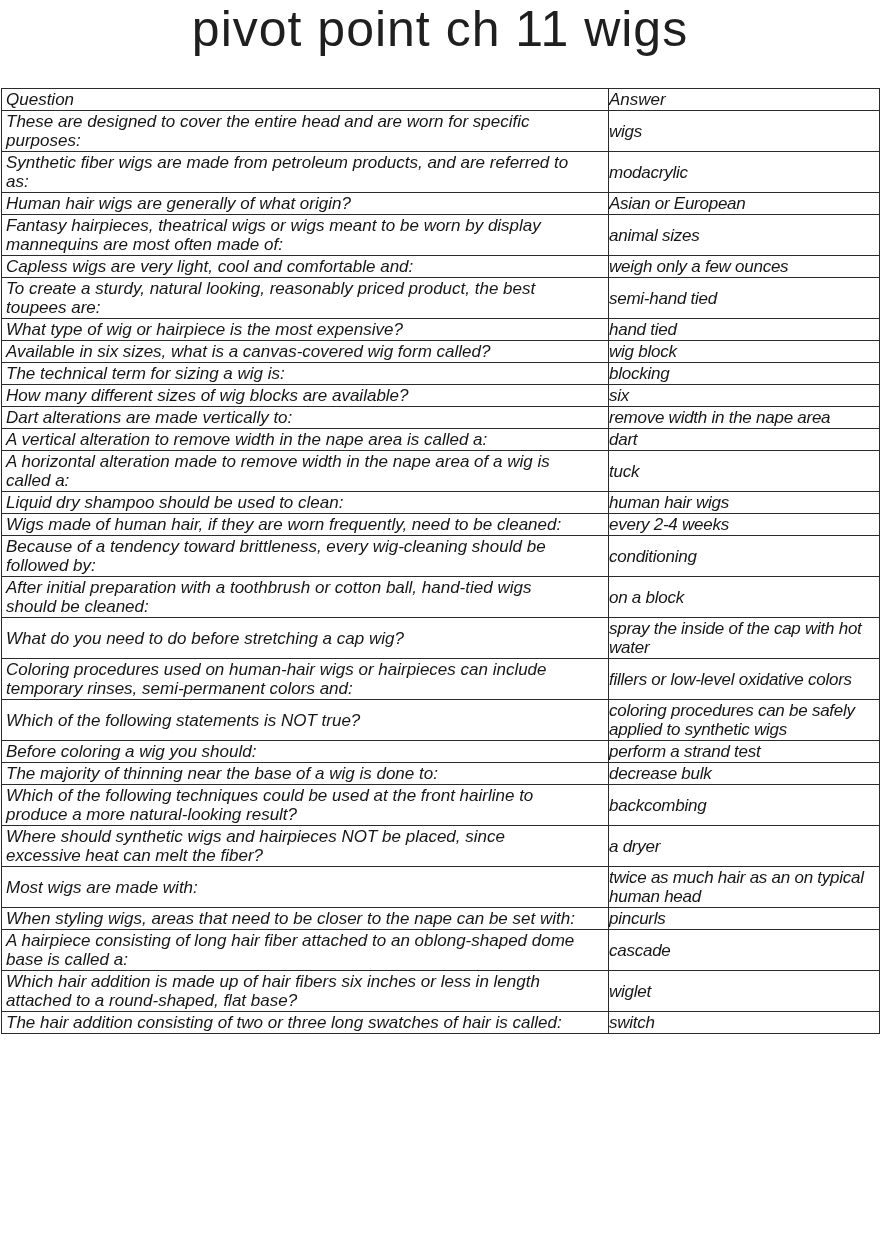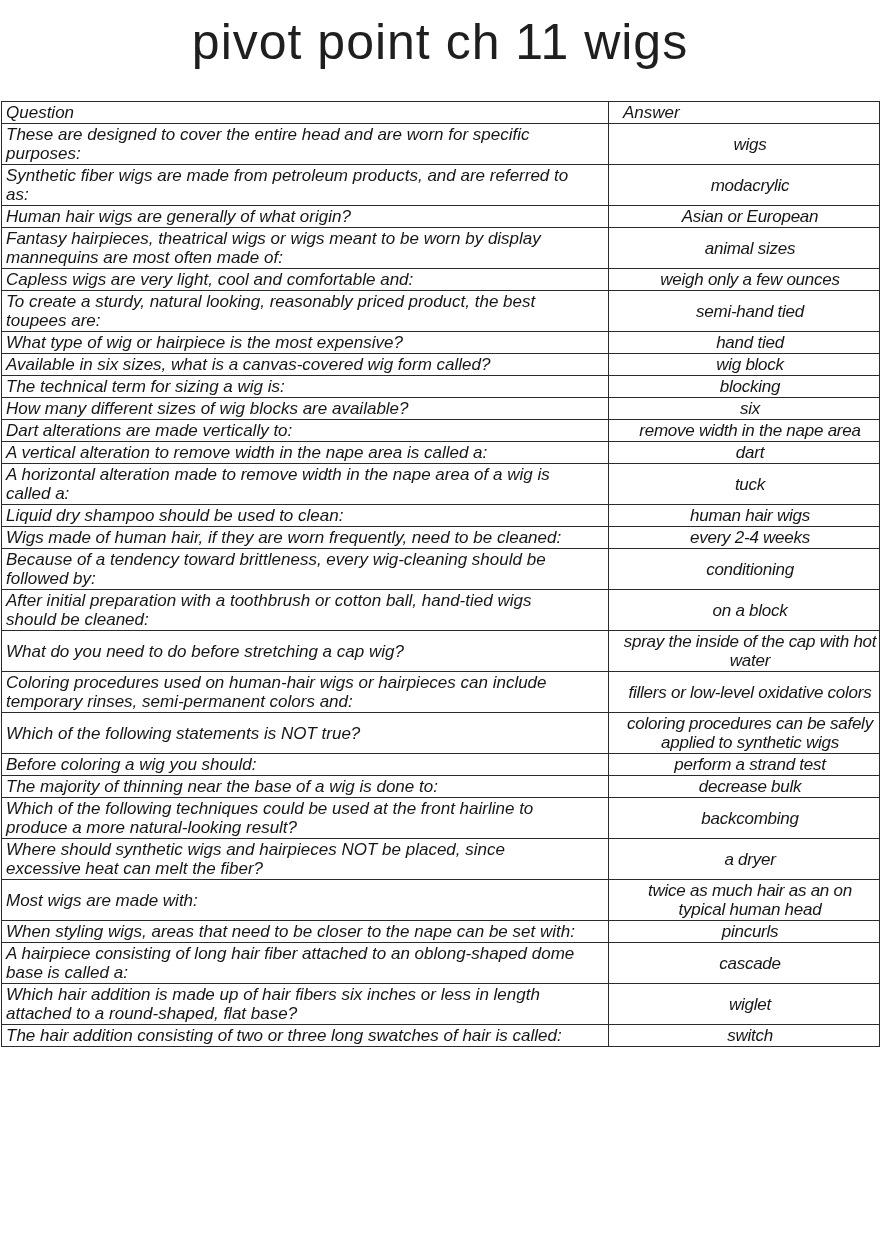--- a/index.html
+++ b/index.html
@@ -9,21 +9,20 @@
   }
   body {
     width: 880px;
     height: 1245px;
     overflow: hidden;
     font-family: "Liberation Sans", sans-serif;
     color: #161616;
   }
   .page-title {
     margin: 0;
-    padding-top: 13px;
     text-align: center;
     font-size: 50px;
     line-height: 58px;
     font-weight: 300;
     letter-spacing: 1px;
     color: #1f1f1f;
   }
   table.flashcards {
     border-collapse: collapse;
     table-layout: fixed;
@@ -37,22 +36,22 @@
     border: 1.5px solid #2b2b2b;
     font-size: 17px;
     line-height: 19px;
     font-weight: 400;
     text-align: left;
     vertical-align: middle;
     padding: 1px 4px;
     word-wrap: break-word;
   }
   th.q, td.q { padding: 1px 30px 1px 4px; }
-  th.a, td.a { padding: 1px 2px 1px 14px; }
-  td.a { letter-spacing: -0.015em; text-align: center; }
+  th.a, td.a { padding: 1px 2px 1px 0; }
+  td.a { letter-spacing: -0.015em; }
 </style>
 </head>
 <body>
 
 <h1 class="page-title">pivot point ch 11 wigs</h1>
 
 <table class="flashcards">
   <colgroup>
     <col class="q-col">
     <col class="a-col">

